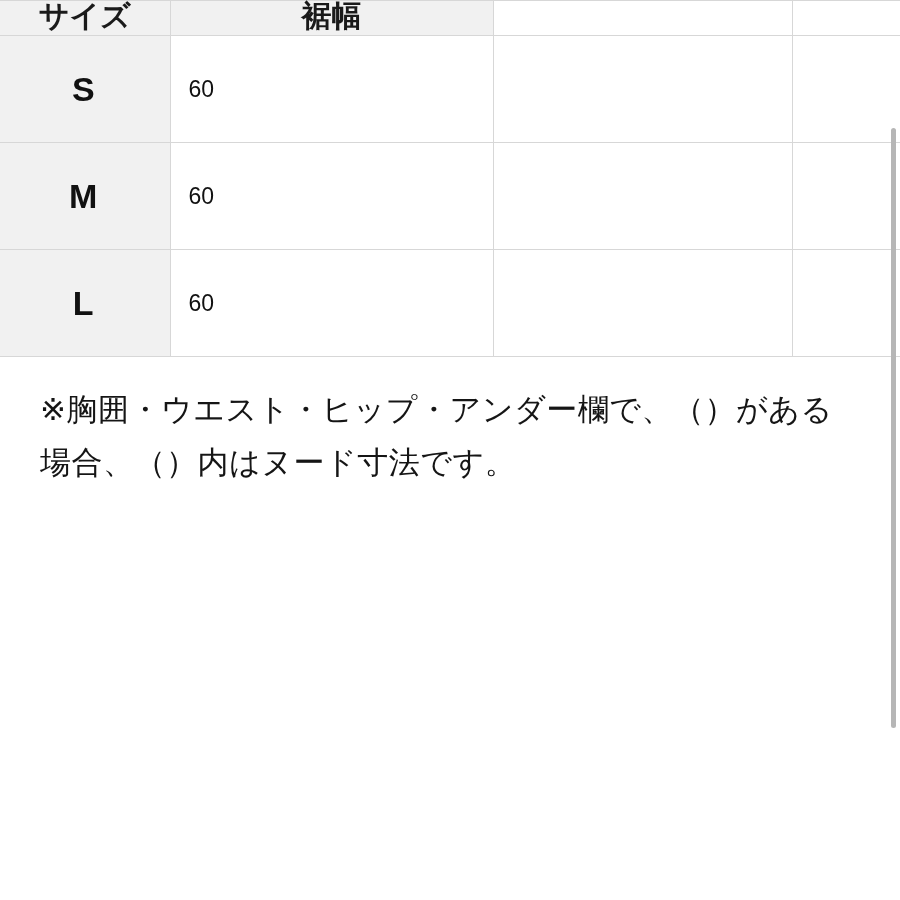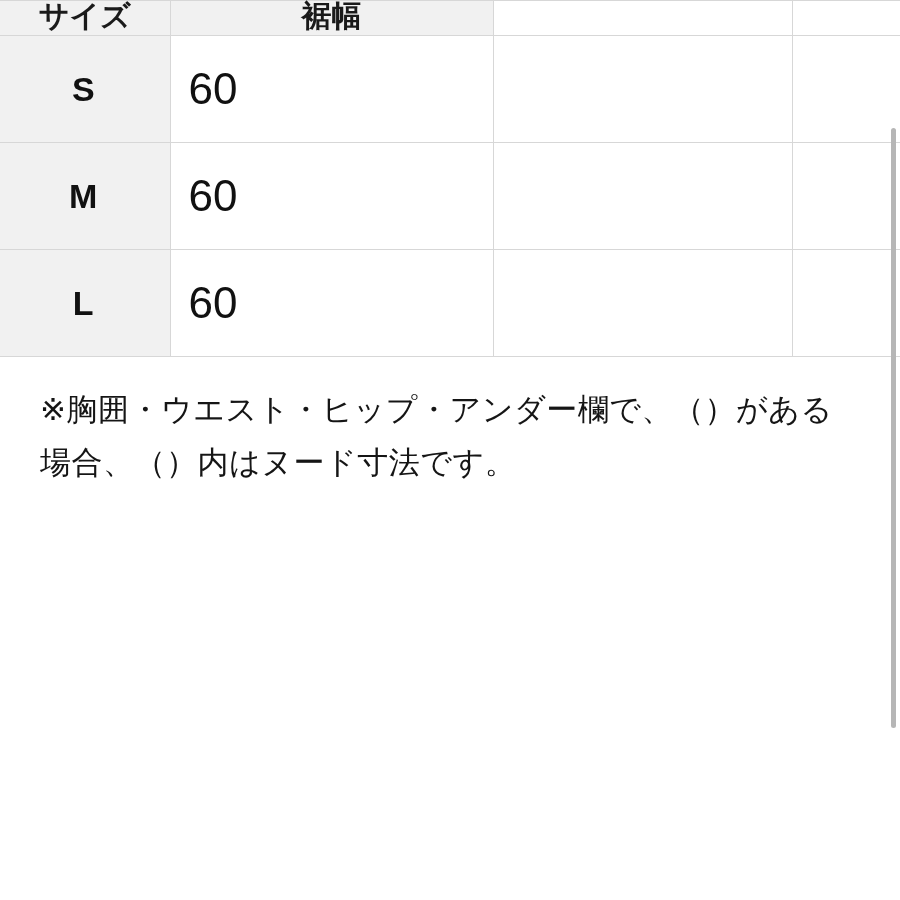--- a/index.html
+++ b/index.html
@@ -68,21 +68,21 @@
     text-align: center;
     font-weight: bold;
     font-size: 34px;
     letter-spacing: 3px;
     color: #111111;
   }
   td.val-cell {
     background: #ffffff;
     text-align: left;
     padding-left: 18px;
-    font-size: 44px;
+    font-size: 23px;
     color: #111111;
   }
   td.empty-cell { background: #ffffff; }
 
   
   .notes {
     padding: 26px 52px 0 40px;
     box-sizing: border-box;
   }
   .note {

